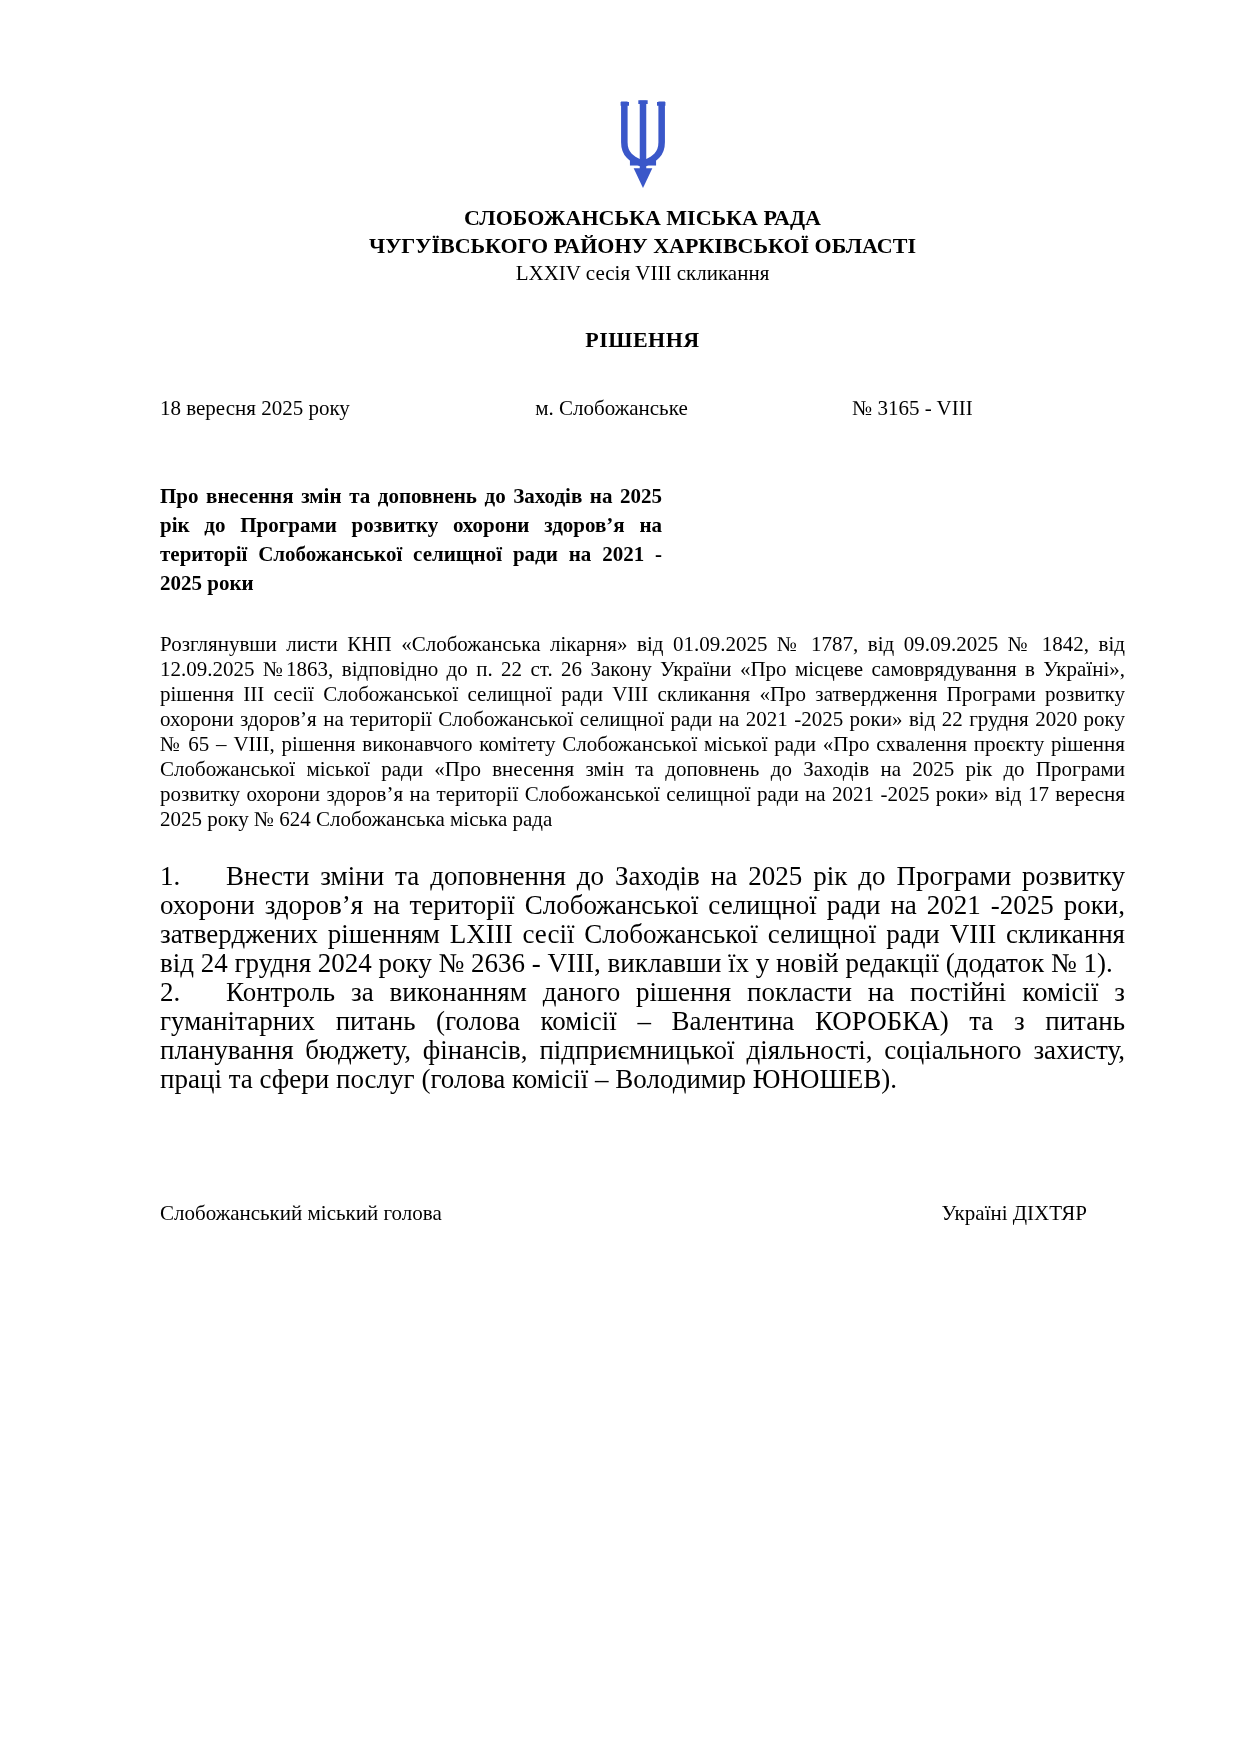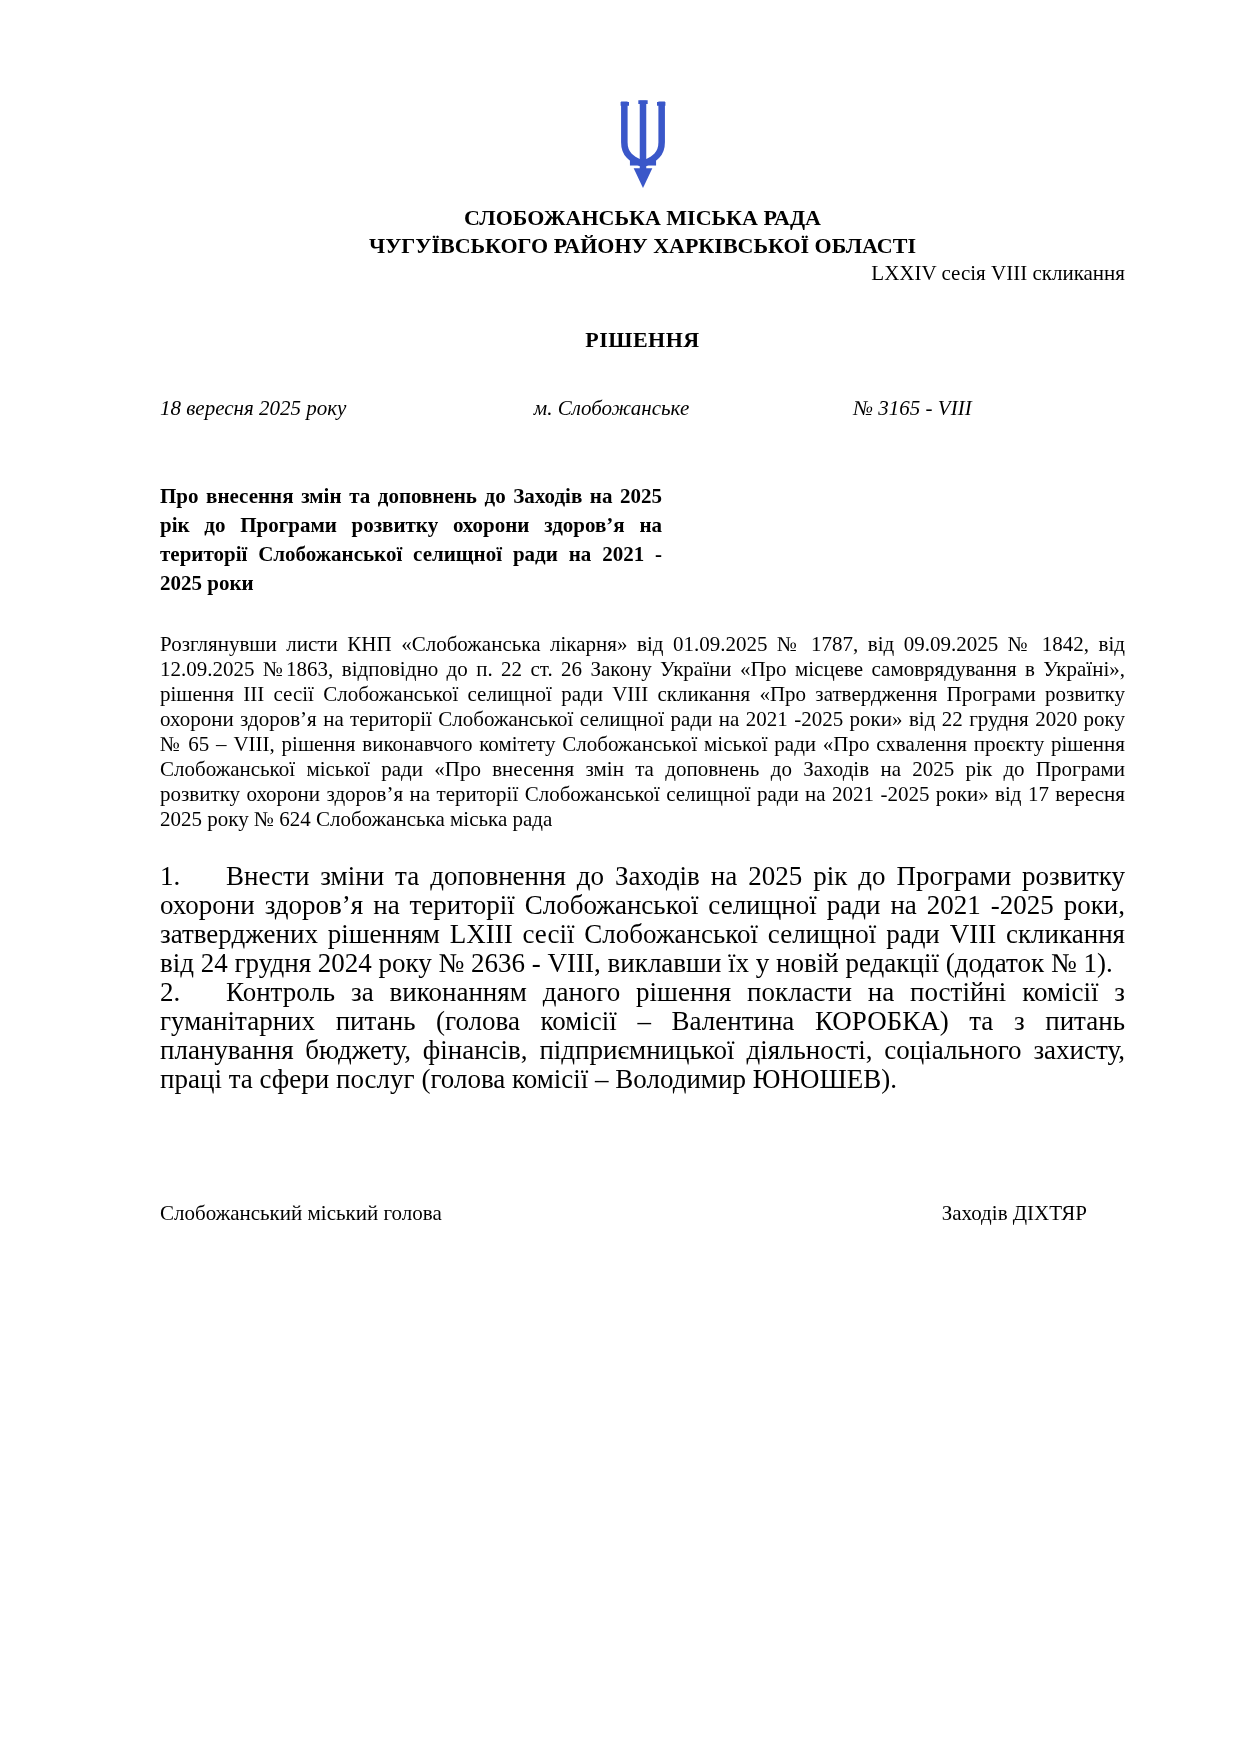--- a/index.html
+++ b/index.html
@@ -23,37 +23,36 @@
     margin-bottom: 10px;
   }
   .emblem-wrap svg { display: inline-block; }
   .hdr-line1, .hdr-line2 {
     text-align: center;
     font-weight: bold;
     font-size: 22px;
     line-height: 28px;
   }
   .hdr-line3 {
-    text-align: right;
+    text-align: center;
     font-size: 21px;
     line-height: 27px;
   }
   .doc-title {
     text-align: center;
     font-weight: bold;
     font-size: 22px;
     margin-top: 40px;
     letter-spacing: 0.5px;
   }
   .meta-row {
     display: flex;
     margin-top: 42px;
     font-size: 21px;
     line-height: 27px;
-    font-style: italic;
   }
   .meta-date  { flex: 1; text-align: left; }
   .meta-place { flex: 1; text-align: center; }
   .meta-num   { flex: 1; text-align: center; padding-right: 62px; }
   .subject {
     width: 502px;
     margin-top: 60px;
     font-weight: bold;
     font-size: 21px;
     line-height: 29px;
@@ -132,14 +131,14 @@
     </div>
     <div class="item">
       <span class="item-num">2.</span><span>Контроль за виконанням даного рішення покласти на постійні комісії з гуманітарних питань (голова комісії – Валентина КОРОБКА) та з питань планування бюджету, фінансів, підприємницької діяльності, соціального захисту, праці та сфери послуг (голова комісії – Володимир ЮНОШЕВ).</span>
     </div>
   </div>
 
 </div>
 
 <div class="signature-row">
   <div>Слобожанський міський голова</div>
-  <div>Заходів ДІХТЯР</div>
+  <div>Україні ДІХТЯР</div>
 </div>
 
 </body></html>

